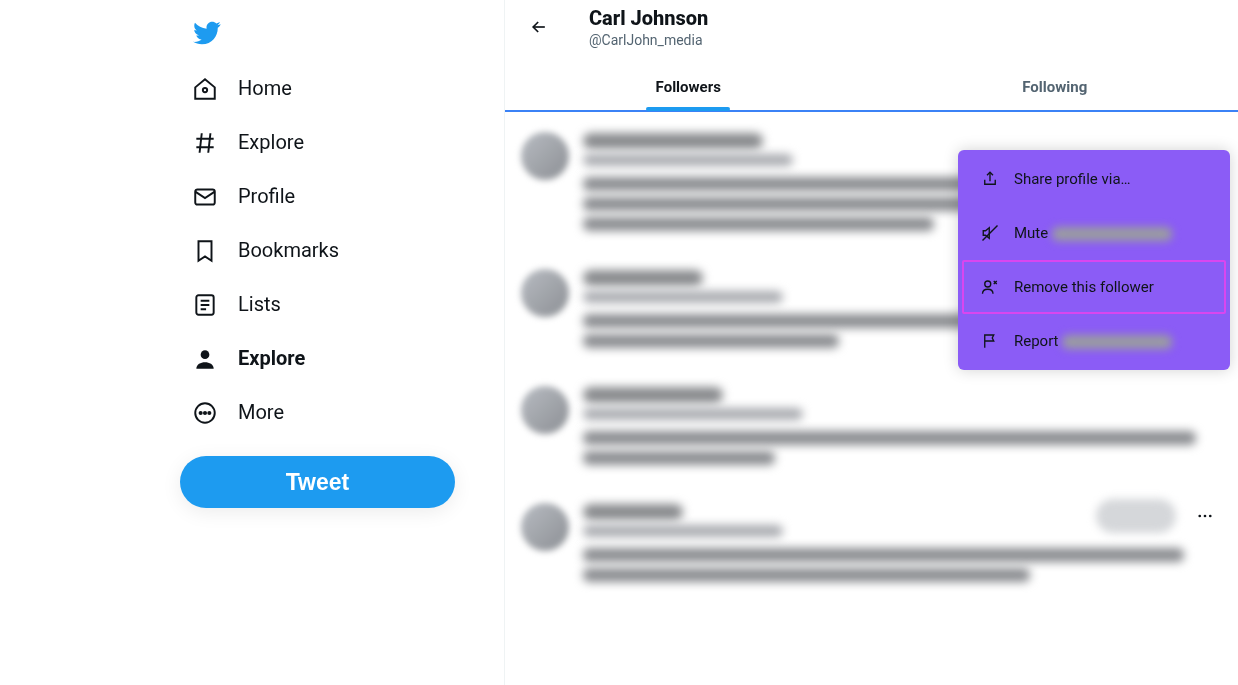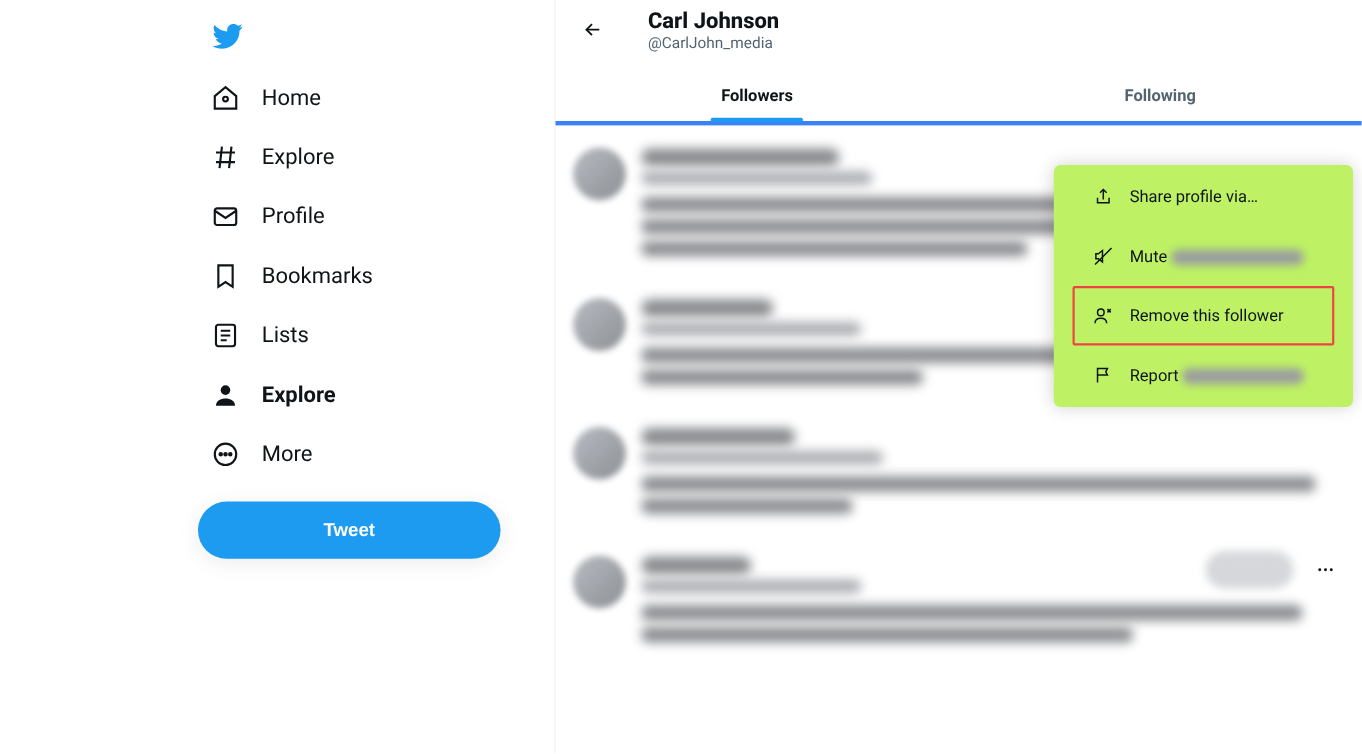--- a/index.html
+++ b/index.html
@@ -37,21 +37,21 @@
   .nav-item .icon { width: 26px; height: 26px; display:flex; align-items:center; justify-content:center; }
   .nav-item.active { font-weight: 700; }
   .tweet-btn {
     margin-top: 16px;
     width: 275px;
     height: 52px;
     background: #1d9bf0;
     color: #fff;
     border: none;
     border-radius: 9999px;
-    font-size: 17px;
+    font-size: 23px;
     font-weight: 700;
     cursor: pointer;
     box-shadow: 0 4px 20px rgba(0,0,0,0.08);
   }
 
   .main {
     flex: 1;
     position: relative;
     height: 100%;
   }
@@ -70,21 +70,21 @@
     font-size: 20px;
     font-weight: 800;
   }
   .header-handle {
     font-size: 14px;
     color: #536471;
     margin-top: 2px;
   }
   .tabs {
     display: flex;
-    border-bottom: 4px solid #3b82f6;
+    border-bottom: 2px solid #3b82f6;
     margin-top: 14px;
     align-items: center;
   }
   .tab {
     flex: 1;
     text-align: center;
     padding: 16px 0 14px 0;
     font-size: 15px;
     font-weight: 700;
     color: #536471;
@@ -147,24 +147,24 @@
     filter: blur(4px);
     border-radius: 17px;
     flex-shrink:0;
   }
 
   .dropdown {
     position: absolute;
     top: 150px;
     right: 8px;
     width: 272px;
-    background: #bef264;
+    background: #8b5cf6;
     box-shadow: 0 0 15px rgba(0,0,0,0.18);
     border-radius: 6px;
-    padding: 2px 17px;
+    padding: 2px 4px;
     z-index: 50;
   }
   .dropdown-item {
     display: flex;
     align-items: center;
     gap: 14px;
     padding: 17px 18px;
     font-size: 15px;
     cursor: pointer;
     color: #0f1419;
@@ -177,21 +177,21 @@
   }
   .dropdown-item .blur-span {
     display:inline-block;
     height:14px;
     background:#9a9ca0;
     filter: blur(4px);
     border-radius:6px;
     vertical-align:middle;
   }
   .dropdown-item.highlight {
-    border: 2px solid #ef4444;
+    border: 2px solid #d946ef;
     border-radius: 2px;
     padding: 15px 16px;
   }
 
   svg { display:block; }
 </style>
 </head>
 <body>
 
 <div class="sidebar">

